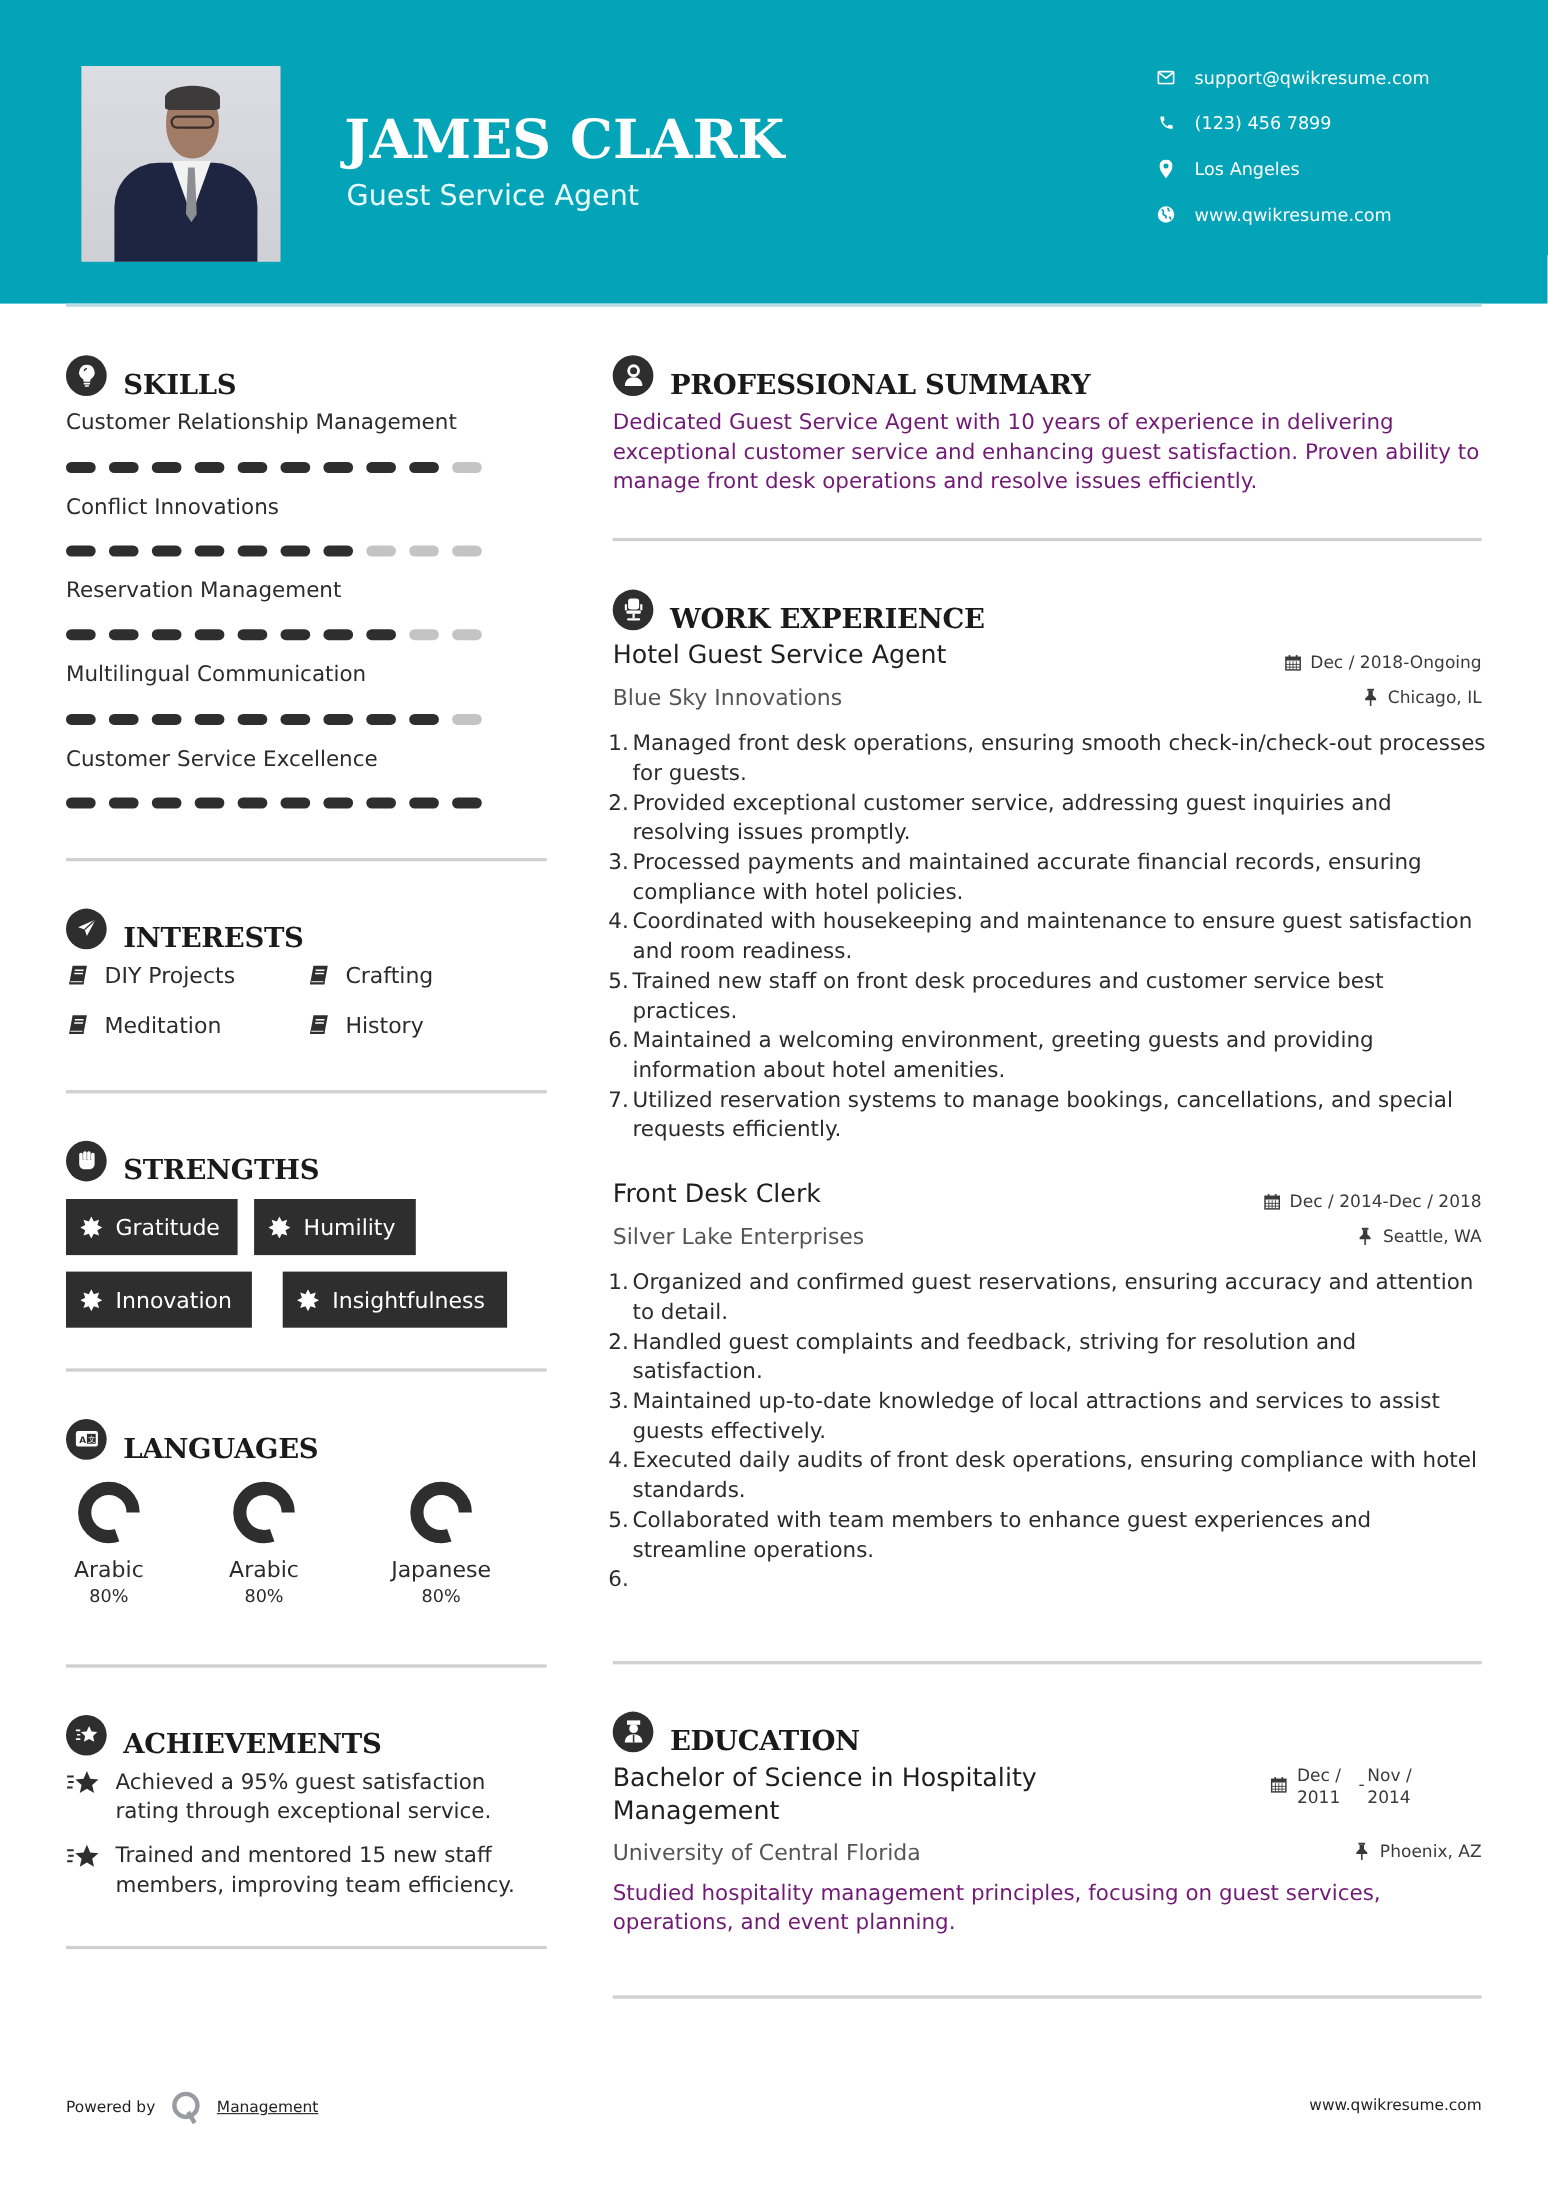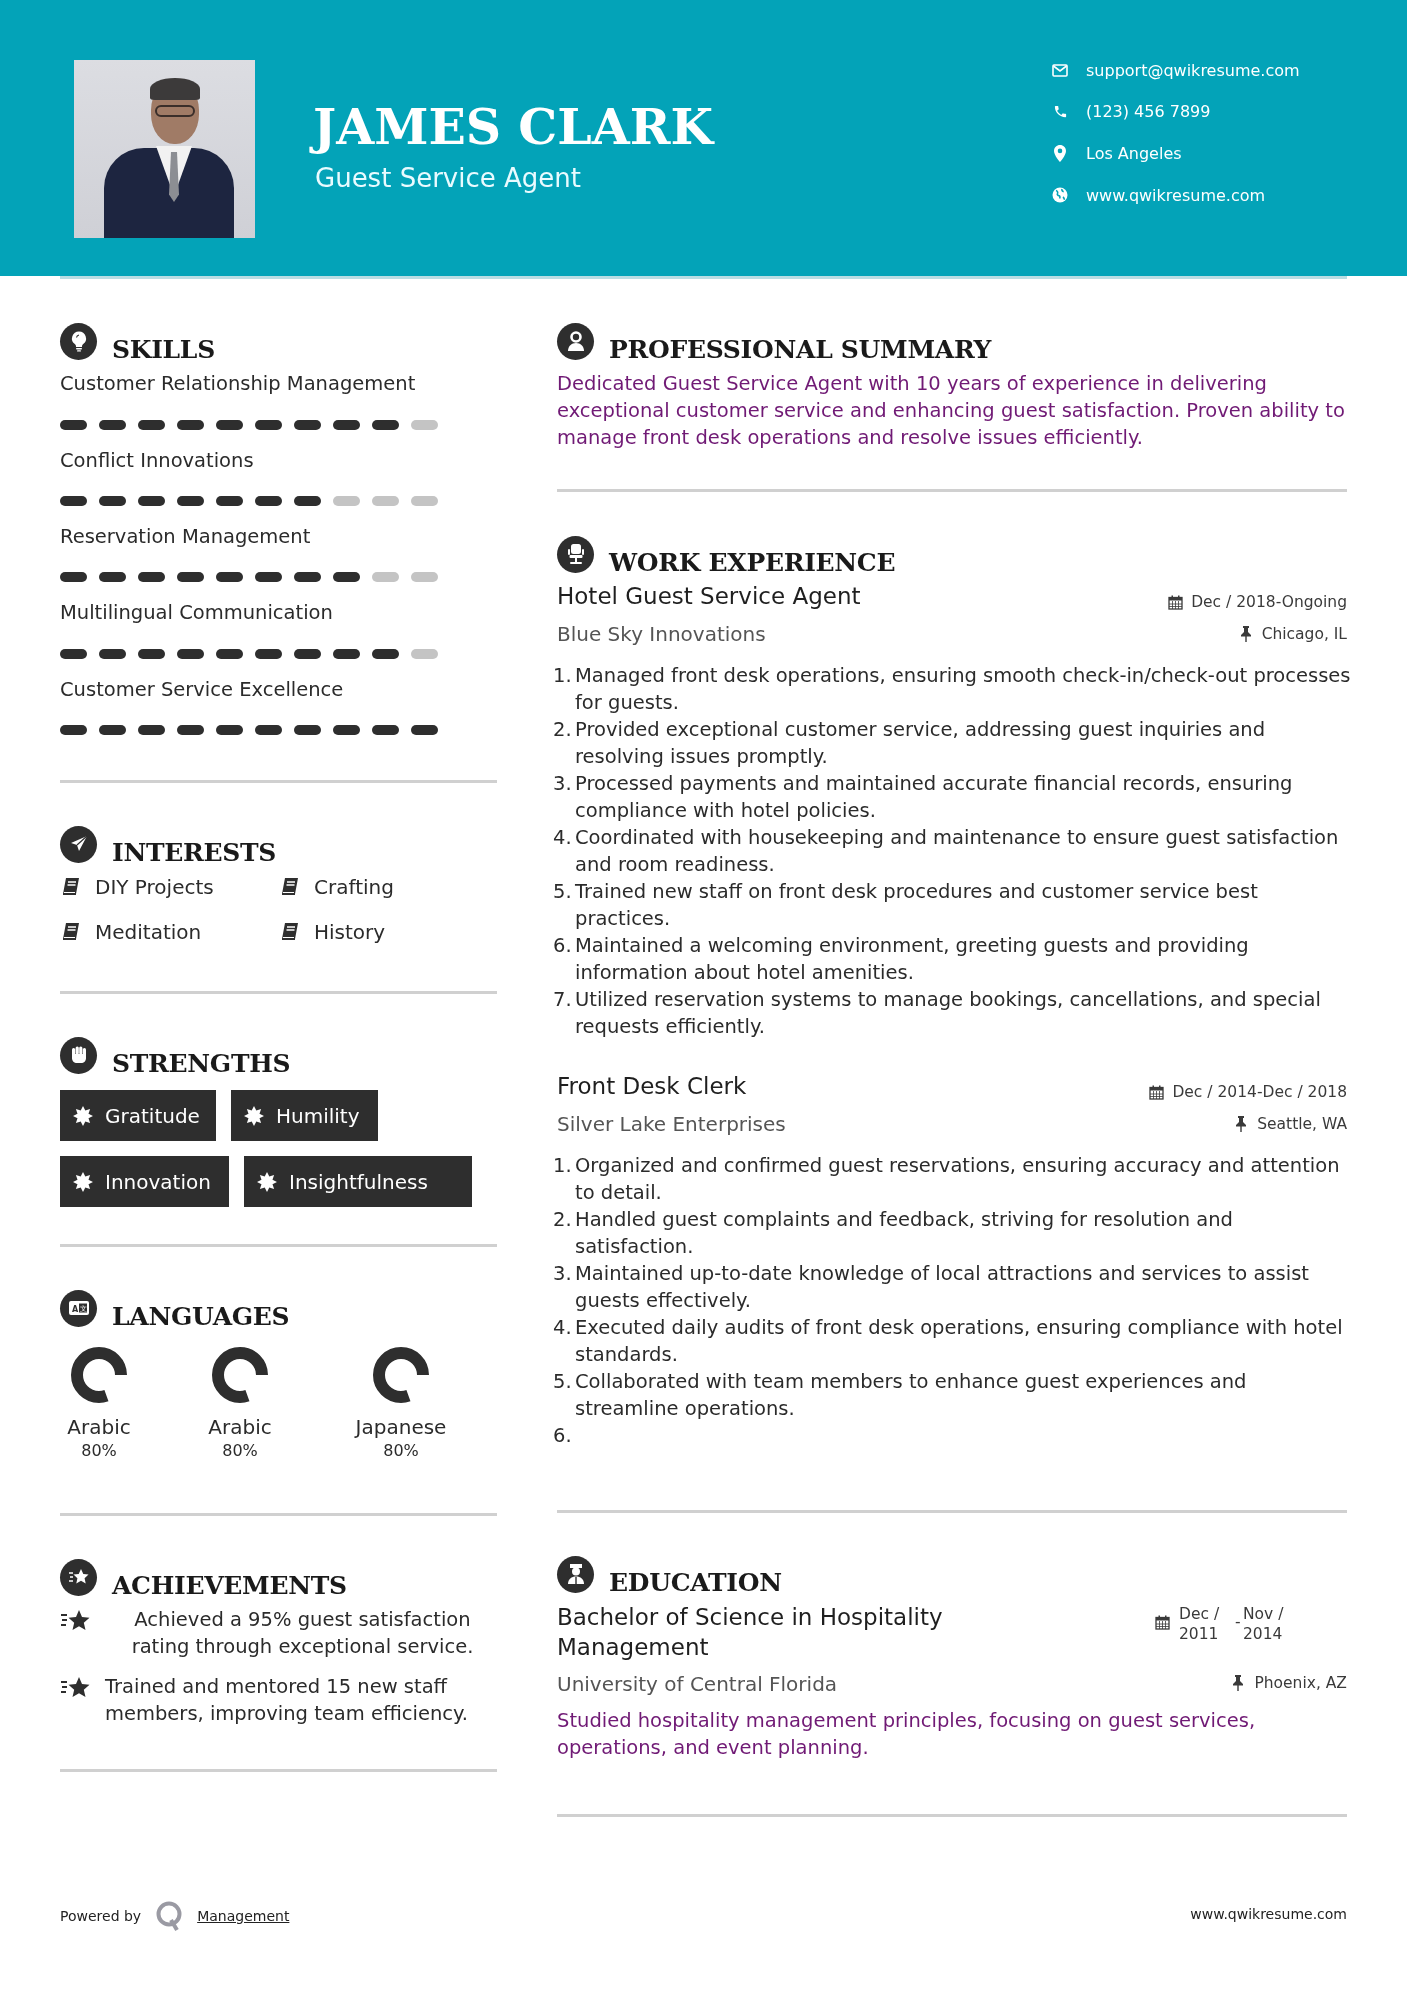--- a/index.html
+++ b/index.html
@@ -300,21 +300,21 @@
   <span class="txt">Humility</span>
 </div>
 <div class="tag" style="left:60px; top:1156px; width:169px;">
   <span class="ic">
       <svg width="20" height="20" viewBox="0 0 20 20">
         <polygon points="10,0 12.3,4.5 17.1,2.9 15.5,7.7 20,10 15.5,12.3 17.1,17.1 12.3,15.5 10,20 7.7,15.5 2.9,17.1 4.5,12.3 0,10 4.5,7.7 2.9,2.9 7.7,4.5" fill="#fff"></polygon>
       </svg>
     </span>
   <span class="txt">Innovation</span>
 </div>
-<div class="tag" style="left:244px; top:1156px; width:228px;text-align:right;">
+<div class="tag" style="left:257px; top:1156px; width:204px;text-align:right;">
   <span class="ic">
       <svg width="20" height="20" viewBox="0 0 20 20">
         <polygon points="10,0 12.3,4.5 17.1,2.9 15.5,7.7 20,10 15.5,12.3 17.1,17.1 12.3,15.5 10,20 7.7,15.5 2.9,17.1 4.5,12.3 0,10 4.5,7.7 2.9,2.9 7.7,4.5" fill="#fff"></polygon>
       </svg>
     </span>
   <span class="txt">Insightfulness</span>
 </div>
 
 <div class="divider" style="left:60px; top:1244px; width:437px;"></div>
 
@@ -357,21 +357,21 @@
 <div class="sec-head" style="left:60px; top:1558px;">
   <span class="sec-icon">
     <svg width="22" height="22" viewBox="0 0 22 22">
         <polygon points="13,3 15.3,8 20.5,8.6 16.6,12.2 17.7,17.4 13,14.8 8.3,17.4 9.4,12.2 5.5,8.6 10.7,8" fill="#fff"></polygon>
         <path d="M1 7h4M2 11h3M1 15h4" stroke="#fff" stroke-width="1.5"></path>
       </svg>
   </span>
   <span class="sec-title">ACHIEVEMENTS</span>
 </div>
 
-<div class="ach" style="top:1606px;text-align:center;">
+<div class="ach" style="top:1606px;">
   <span class="ic"><svg width="32" height="28" viewBox="0 0 32 28">
         <polygon points="19,2 22,9 29.5,9.7 23.8,14.7 25.5,22 19,18.2 12.5,22 14.2,14.7 8.5,9.7 16,9" fill="#2e2e2e"></polygon>
         <path d="M1 7h6M2 12h5M1 17h5" stroke="#2e2e2e" stroke-width="1.8"></path>
       </svg></span>
   <span class="txt">Achieved a 95% guest satisfaction rating through exceptional service.</span>
 </div>
 <div class="ach" style="top:1673px;">
   <span class="ic"><svg width="32" height="28" viewBox="0 0 32 28">
         <polygon points="19,2 22,9 29.5,9.7 23.8,14.7 25.5,22 19,18.2 12.5,22 14.2,14.7 8.5,9.7 16,9" fill="#2e2e2e"></polygon>
         <path d="M1 7h6M2 12h5M1 17h5" stroke="#2e2e2e" stroke-width="1.8"></path>

